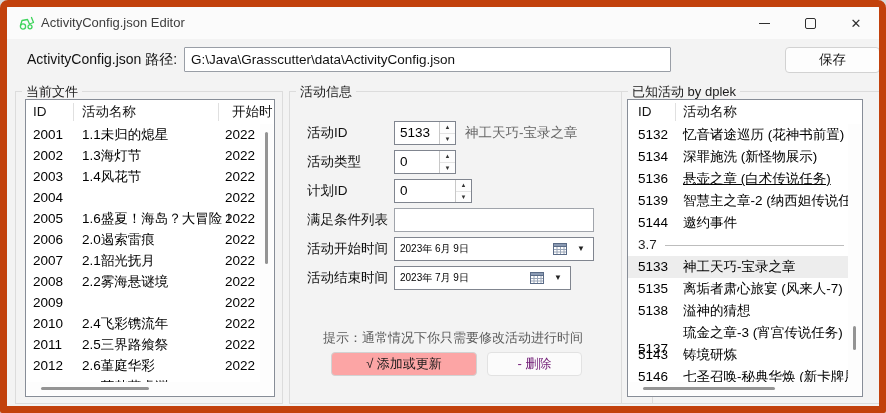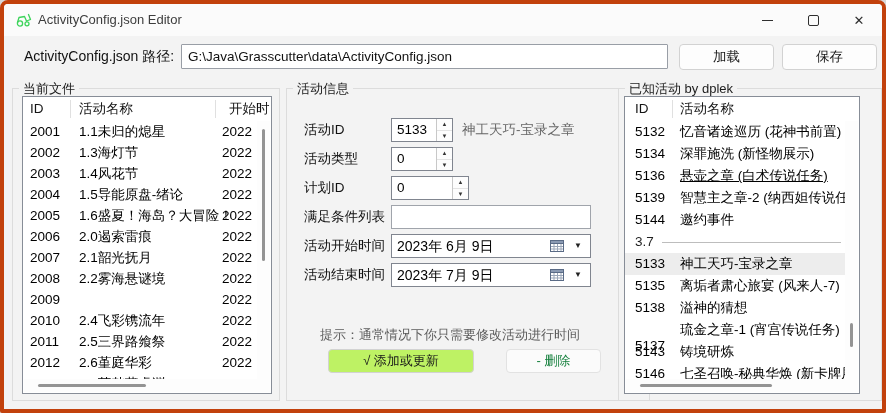--- a/index.html
+++ b/index.html
@@ -1,16 +1,16 @@
 <!DOCTYPE html>
 <html><head>
 <meta charset="utf-8">
 <style>
   html,body{margin:0;padding:0;background:#d8d8d8;font-family:"Liberation Sans","DejaVu Sans",sans-serif;}
-  .window{position:relative;width:886px;height:413px;background:#f3f3f3;border:4px solid #c2410c;
+  .window{position:relative;width:886px;height:413px;background:#f3f3f3;border:7px solid #c2410c;
           border-radius:8px 8px 2px 2px;overflow:hidden;box-sizing:border-box;}
   
   .titlebar{position:absolute;left:0;top:0;width:100%;height:32px;background:#fbfbfb;}
   .app-icon{position:absolute;left:11px;top:8px;width:18px;height:16px;}
   .title-text{position:absolute;left:34px;top:0;line-height:32px;font-size:13px;color:#3d3d3d;}
   .winbtn{position:absolute;top:0;width:46px;height:32px;display:flex;align-items:center;justify-content:center;color:#2f2f2f;}
   .winbtn.min{right:92px}.winbtn.max{right:46px}.winbtn.close{right:0}
   .glyph-min{width:11px;height:1px;background:#2f2f2f;}
   .glyph-max{width:9px;height:9px;border:1px solid #2f2f2f;border-radius:2px;}
   .glyph-close{font-size:13px;line-height:13px;}
@@ -50,29 +50,29 @@
   .hscroll{position:absolute;left:1px;right:14px;bottom:1px;height:13px;background:#fdfdfd;}
   .hthumb{position:absolute;top:5px;height:3px;background:#949494;border-radius:2px;}
   
   .frow-label{position:absolute;left:300px;height:24px;line-height:24px;font-size:13.5px;color:#111;white-space:nowrap;}
   .ctrl{position:absolute;left:387px;box-sizing:border-box;background:#fff;border:1px solid #80858f;height:24px;}
   .spin-val{position:absolute;left:5px;top:0;line-height:22px;font-size:13.5px;color:#000;}
   .spin-btns{position:absolute;right:0;top:0;width:15px;height:100%;border-left:1px solid #c8c8c8;display:flex;flex-direction:column;}
   .sbtn{flex:1;display:flex;align-items:center;justify-content:center;font-size:6px;color:#333;background:#fdfdfd;}
   .sbtn.up{border-bottom:1px solid #e3e3e3;}
   .note-text{position:absolute;left:458px;height:24px;line-height:24px;font-size:13.5px;color:#666;white-space:nowrap;}
-  .dtp-text{position:absolute;left:5px;line-height:22px;font-size:14px;color:#000;white-space:nowrap;}
+  .dtp-text{position:absolute;left:5px;line-height:22px;font-size:10px;color:#000;white-space:nowrap;}
   .cal-icon{position:absolute;right:26px;top:4px;width:14px;height:13px;}
   .dtp-caret{position:absolute;right:8px;top:0;line-height:22px;font-size:8px;color:#222;}
   .hint{position:absolute;left:292px;top:322px;width:308px;text-align:center;font-size:13px;color:#5c5c5c;white-space:nowrap;}
-  .mid-btn{position:absolute;top:345px;height:24px;box-sizing:border-box;background:#bef264;border:1px solid #d2d2d2;
+  .mid-btn{position:absolute;top:345px;height:24px;box-sizing:border-box;background:#fca5a5;border:1px solid #d2d2d2;
            border-radius:4px;font-size:13px;color:#1a1a1a;text-align:center;line-height:22px;
            font-family:"Liberation Sans","DejaVu Sans",sans-serif;}
   .btn-add{left:324px;width:146px;}
-  .btn-del{left:502px;width:95px;color:#15803d;border-color:#e2e2e2;background:#fbfbfb;}
+  .btn-del{left:480px;width:95px;color:#701a75;border-color:#e2e2e2;background:#fbfbfb;}
 </style>
 </head>
 <body>
 
 <div class="window">
 
   <div class="titlebar">
     <svg class="app-icon" viewBox="0 0 18 16">
       <g fill="none" stroke="#3ed45c" stroke-width="1.3" stroke-linecap="round" stroke-linejoin="round">
         <path d="M2.5 10.5 L4 5.5 L9.5 4.5 L11.5 9"></path>
@@ -88,21 +88,20 @@
     <div class="winbtn max">
         <div class="glyph-max"></div>
       </div>
     <div class="winbtn close">
         <span class="glyph-close">✕</span>
       </div>
   </div>
 
   <span class="path-label">ActivityConfig.json 路径:</span>
   <input class="path-input" value="G:\Java\Grasscutter\data\ActivityConfig.json" style="">
-  <div class="btn btn-load">加载</div>
   <div class="btn btn-save">保存</div>
 
   <div class="group group-left">
     <span class="legend">当前文件</span>
   </div>
   <div class="listview lv-left">
     <div class="lv-header">
       <span class="c" style="left:7px">ID</span>
       <span class="c" style="left:56px">活动名称</span>
       <span class="c" style="left:206px">开始时</span>
@@ -120,21 +119,20 @@
           <span class="c" style="left: 56px;">1.3海灯节</span>
           <span class="c" style="left: 199px;">2022</span>
         </div>
         <div class="lv-row">
           <span class="c" style="left: 7px;">2003</span>
           <span class="c" style="left: 56px;">1.4风花节</span>
           <span class="c" style="left: 199px;">2022</span>
         </div>
         <div class="lv-row">
           <span class="c" style="left: 7px;">2004</span>
-          <span class="c" style="left: 56px;">1.5导能原盘-绪论</span>
           <span class="c" style="left: 199px;">2022</span>
         </div>
         <div class="lv-row">
           <span class="c" style="left: 7px;">2005</span>
           <span class="c" style="left: 56px;">1.6盛夏！海岛？大冒险！</span>
           <span class="c" style="left: 199px;">2022</span>
         </div>
         <div class="lv-row">
           <span class="c" style="left: 7px;">2006</span>
           <span class="c" style="left: 56px;">2.0遏索雷痕</span>
@@ -231,21 +229,21 @@
           <line x1="7.5" y1="5" x2="7.5" y2="12"></line>
           <line x1="11" y1="5" x2="11" y2="12"></line>
           <line x1="1" y1="7.5" x2="13" y2="7.5"></line>
           <line x1="1" y1="10" x2="13" y2="10"></line>
         </g>
     </svg>
     <span class="dtp-caret">▼</span>
   </div>
 
   <span class="frow-label" style="top:259px">活动结束时间</span>
-  <div class="ctrl" style="top:259px;width:200px">
+  <div class="ctrl" style="top:259px;width:177px">
     <span class="dtp-text">2023年 7月 9日</span>
     <svg class="cal-icon" viewBox="0 0 14 13">
       <rect x="0.5" y="1.5" width="13" height="11" fill="#fff" stroke="#5a6b86"></rect>
       <rect x="0.5" y="1.5" width="13" height="3" fill="#8a9ab3" stroke="#5a6b86"></rect>
       <g stroke="#9aa6b8">
           <line x1="4" y1="5" x2="4" y2="12"></line>
           <line x1="7.5" y1="5" x2="7.5" y2="12"></line>
           <line x1="11" y1="5" x2="11" y2="12"></line>
           <line x1="1" y1="7.5" x2="13" y2="7.5"></line>
           <line x1="1" y1="10" x2="13" y2="10"></line>
@@ -299,21 +297,21 @@
         <div class="lv-row">
           <span class="c" style="left: 10px;">5135</span>
           <span class="c" style="left: 55px;">离垢者肃心旅宴 (风来人-7)</span>
         </div>
         <div class="lv-row">
           <span class="c" style="left: 10px;">5138</span>
           <span class="c" style="left: 55px;">溢神的猜想</span>
         </div>
         <div class="lv-row">
           <span class="c" style="left: 10px; margin-top: 16px;">5137</span>
-          <span class="c" style="left: 55px;">琉金之章-1 (宵宫传说任务)</span>
+          <span class="c" style="left: 55px;">琉金之章-3 (宵宫传说任务)</span>
         </div>
         <div class="lv-row">
           <span class="c" style="left: 10px;">5143</span>
           <span class="c" style="left: 55px;">铸境研炼</span>
         </div>
         <div class="lv-row">
           <span class="c" style="left: 10px;">5146</span>
           <span class="c" style="left: 55px;">七圣召唤-秘典华焕 (新卡牌展示页)</span>
         </div>
       </div>

